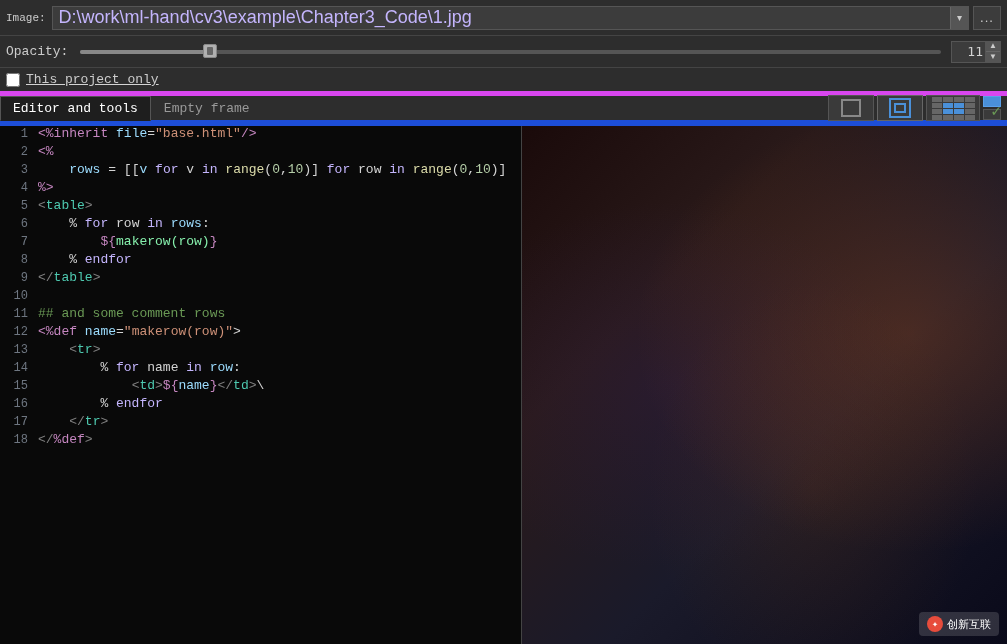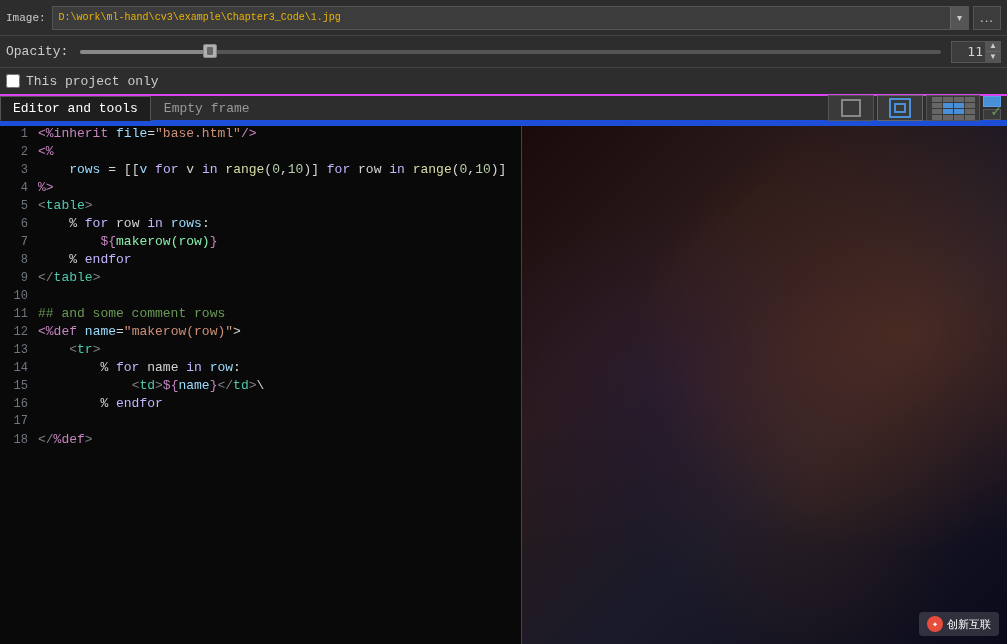--- a/index.html
+++ b/index.html
@@ -34,23 +34,23 @@
       align-items: center;
       background: #3c3c3c;
       border: 1px solid #555;
       height: 24px;
       position: relative;
     }
     .image-path-input {
       flex: 1;
       background: transparent;
       border: none;
-      color: #eab308;
-      font-family: Liberation Mono, monospace;
-      font-size: 10px;
+      color: #c4b5fd;
+      font-family: Liberation Sans, sans-serif;
+      font-size: 18px;
       padding: 0 6px;
       outline: none;
     }
     .image-path-input::selection { background: #264f78; }
     .dropdown-arrow-btn {
       background: #555;
       border: none;
       border-left: 1px solid #666;
       color: #ccc;
       cursor: pointer;
@@ -170,23 +170,24 @@
       padding: 0;
       line-height: 1;
     }
     .opacity-spin-up { border-bottom: 1px solid #666; }
 
     
     .checkbox-row {
       display: flex;
       align-items: center;
       background: #2d2d2d;
-      border-bottom: 2px solid #d946ef;
+      border-bottom: 5px solid #d946ef;
       padding: 4px 6px;
       height: 28px;
+      text-decoration: underline;
     }
     .checkbox-input {
       width: 14px;
       height: 14px;
       margin-right: 6px;
       accent-color: #555;
       cursor: pointer;
     }
     .checkbox-label {
       color: #ccc;
@@ -500,20 +501,21 @@
       <span class="line-content">            <span class="tag-bracket">&lt;</span><span class="tag-name">td</span><span class="tag-bracket">&gt;</span><span class="tmpl-delim">${</span><span class="var">name</span><span class="tmpl-delim">}</span><span class="tag-bracket">&lt;/</span><span class="tag-name">td</span><span class="tag-bracket">&gt;</span>\</span>
     </div>
 
     <div class="line">
       <span class="line-num">16</span>
       <span class="line-content">        % <span class="kw-for">endfor</span></span>
     </div>
 
     <div class="line">
       <span class="line-num">17</span>
+      <span class="line-content">    <span class="tag-bracket">&lt;/</span><span class="tag-name">tr</span><span class="tag-bracket">&gt;</span></span>
     </div>
 
     <div class="line">
       <span class="line-num">18</span>
       <span class="line-content"><span class="tag-bracket">&lt;/</span><span class="tmpl-delim">%</span><span class="kw-tag">def</span><span class="tag-bracket">&gt;</span></span>
     </div>
 
   </div>
 
   <div class="image-panel">

